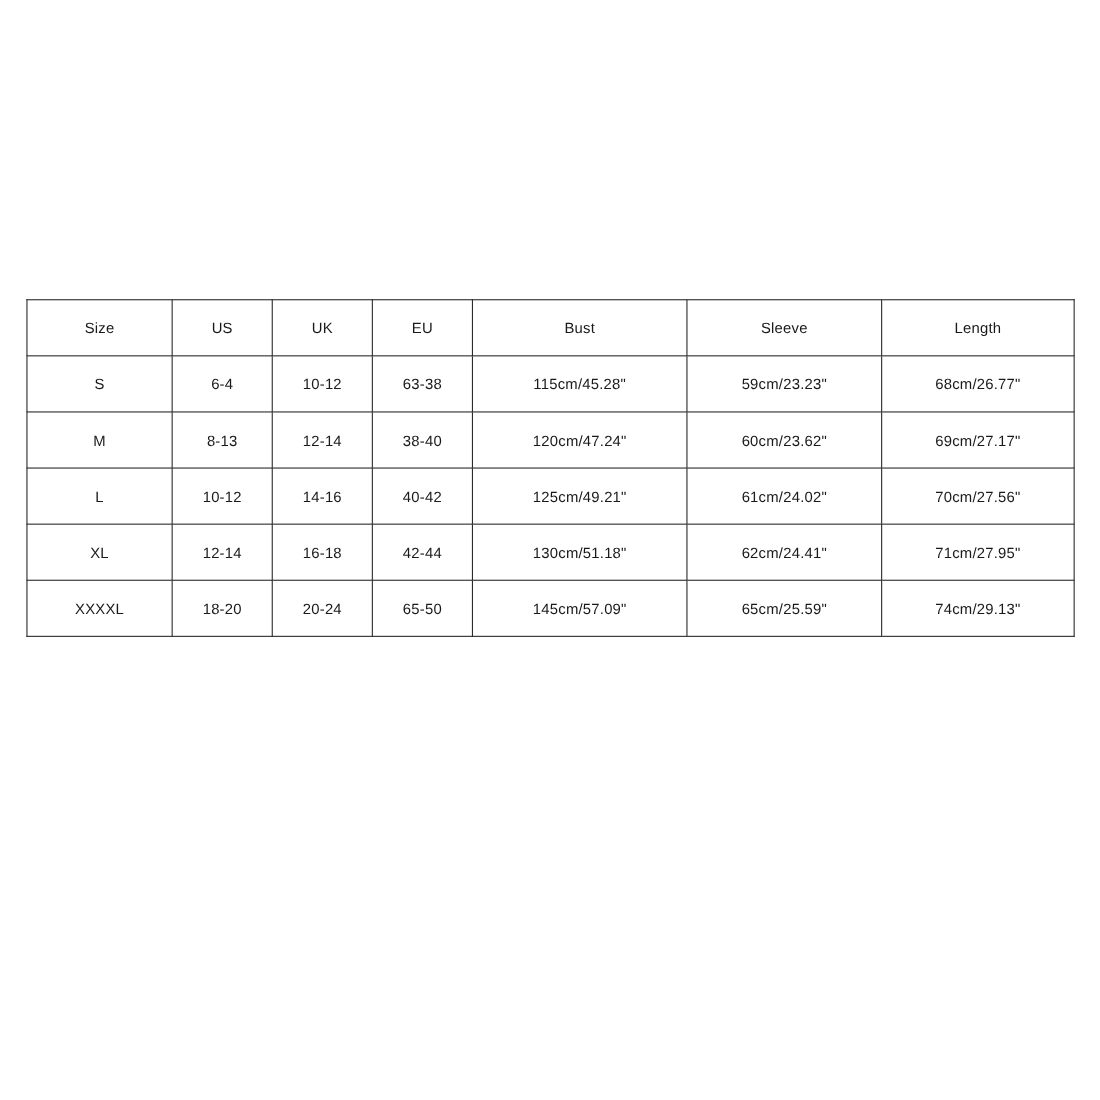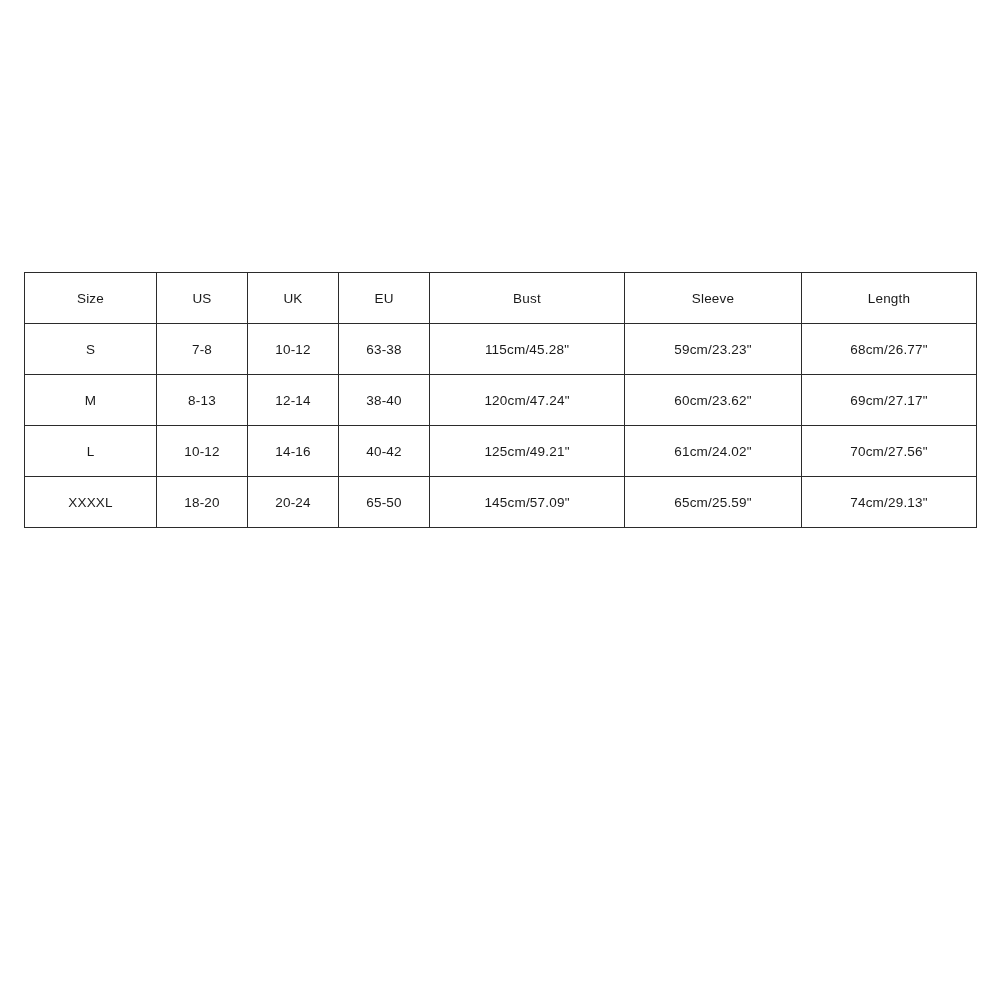--- a/index.html
+++ b/index.html
@@ -73,21 +73,21 @@
           <th>UK</th>
           <th>EU</th>
           <th>Bust</th>
           <th>Sleeve</th>
           <th>Length</th>
         </tr>
       </thead>
       <tbody>
         <tr>
           <td>S</td>
-          <td>7-8</td>
+          <td>6-4</td>
           <td>10-12</td>
           <td>63-38</td>
           <td>115cm/45.28"</td>
           <td>59cm/23.23"</td>
           <td>68cm/26.77"</td>
         </tr>
         <tr>
           <td>M</td>
           <td>8-13</td>
           <td>12-14</td>
@@ -99,20 +99,29 @@
         <tr>
           <td>L</td>
           <td>10-12</td>
           <td>14-16</td>
           <td>40-42</td>
           <td>125cm/49.21"</td>
           <td>61cm/24.02"</td>
           <td>70cm/27.56"</td>
         </tr>
         <tr>
+          <td>XL</td>
+          <td>12-14</td>
+          <td>16-18</td>
+          <td>42-44</td>
+          <td>130cm/51.18"</td>
+          <td>62cm/24.41"</td>
+          <td>71cm/27.95"</td>
+        </tr>
+        <tr>
           <td>XXXXL</td>
           <td>18-20</td>
           <td>20-24</td>
           <td>65-50</td>
           <td>145cm/57.09"</td>
           <td>65cm/25.59"</td>
           <td>74cm/29.13"</td>
         </tr>
       </tbody>
     </table>

